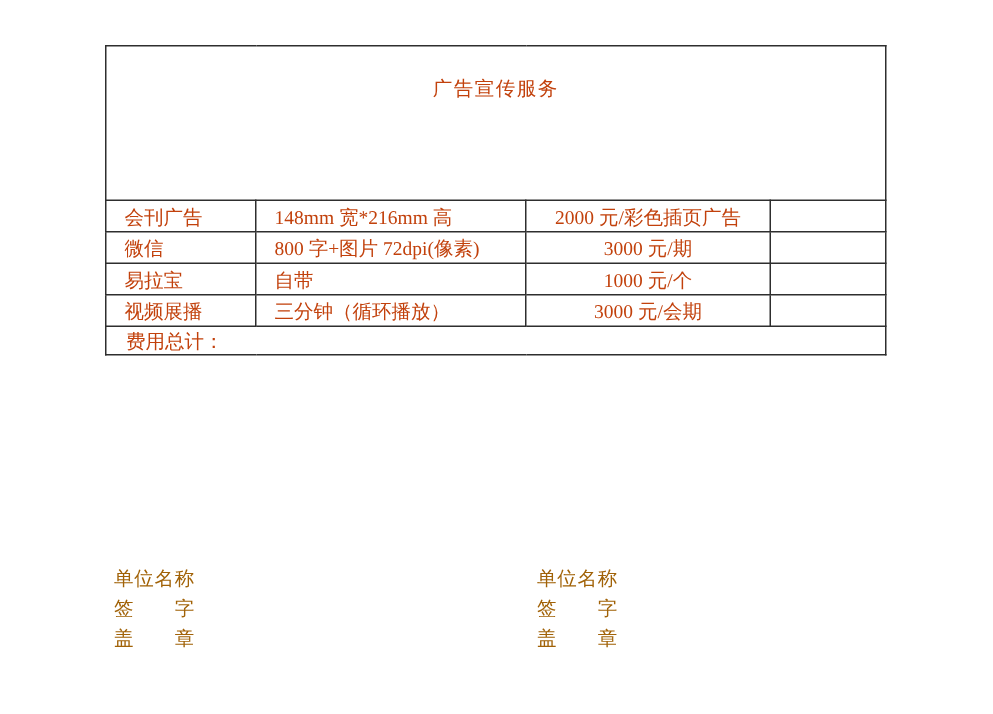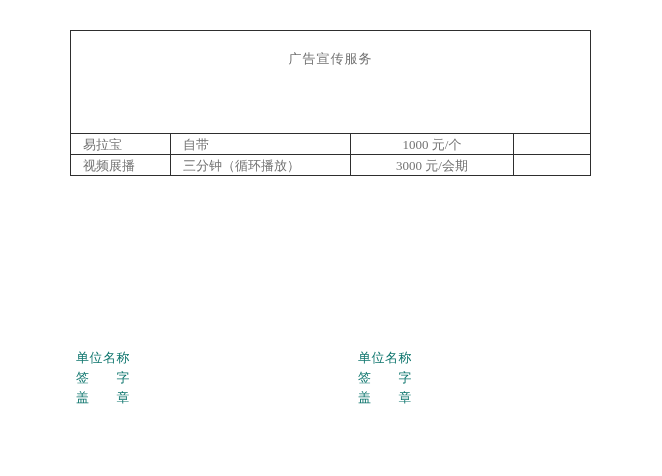--- a/index.html
+++ b/index.html
@@ -18,21 +18,21 @@
     font-size: 13px;
   }
   table.service-table {
     position: absolute;
     left: 70px;
     top: 30px;
     width: 520px;
     border-collapse: collapse;
     table-layout: fixed;
     font-size: 13px;
-    color: #737373;
+    color: #c2410c;
   }
   table.service-table td, table.service-table th {
     border: 1px solid #2e2e2e;
     padding: 0;
     font-weight: normal;
     text-align: left;
     overflow: hidden;
     white-space: nowrap;
     vertical-align: middle;
     line-height: 1;
@@ -52,24 +52,24 @@
   th.h1 { padding-left: 12px !important; }
   th.h2 { padding-left: 38px !important; }
   th.h3 { padding-left: 7px !important; }
   th.h4 { padding-left: 7px !important; }
   td.total-cell {
     height: 18px;
     padding-left: 13px !important;
   }
   .sig-block {
     position: absolute;
-    top: 348px;
+    top: 376px;
     width: 180px;
     font-size: 13px;
-    color: #0f766e;
+    color: #a16207;
   }
   .sig-block .line {
     height: 20px;
     line-height: 20px;
     letter-spacing: 0.5px;
   }
   .sig-block .seal-line {
   }
   .sig-left  { left: 76px; }
   .sig-right { left: 358px; }
@@ -85,32 +85,47 @@
       <col style="width:180px">
       <col style="width:163px">
       <col style="width:77px">
     </colgroup>
     <tbody>
       <tr>
         <td colspan="4" class="title-cell">广告宣传服务</td>
       </tr>
 
       <tr class="data-row">
+        <td class="c1">会刊广告</td>
+        <td class="c2">148mm 宽*216mm 高</td>
+        <td class="c3">2000 元/彩色插页广告</td>
+        <td class="c4"></td>
+      </tr>
+      <tr class="data-row">
+        <td class="c1">微信</td>
+        <td class="c2">800 字+图片 72dpi(像素)</td>
+        <td class="c3">3000 元/期</td>
+        <td class="c4"></td>
+      </tr>
+      <tr class="data-row">
         <td class="c1">易拉宝</td>
         <td class="c2">自带</td>
         <td class="c3">1000 元/个</td>
         <td class="c4"></td>
       </tr>
       <tr class="data-row">
         <td class="c1">视频展播</td>
         <td class="c2">三分钟（循环播放）</td>
         <td class="c3">3000 元/会期</td>
         <td class="c4"></td>
       </tr>
 
+      <tr>
+        <td colspan="4" class="total-cell">费用总计：</td>
+      </tr>
     </tbody>
   </table>
 
   <div class="sig-block sig-left">
     <div class="line">单位名称</div>
     <div class="line">签　　字</div>
     <div class="line seal-line">盖　　章</div>
   </div>
 
   <div class="sig-block sig-right">

